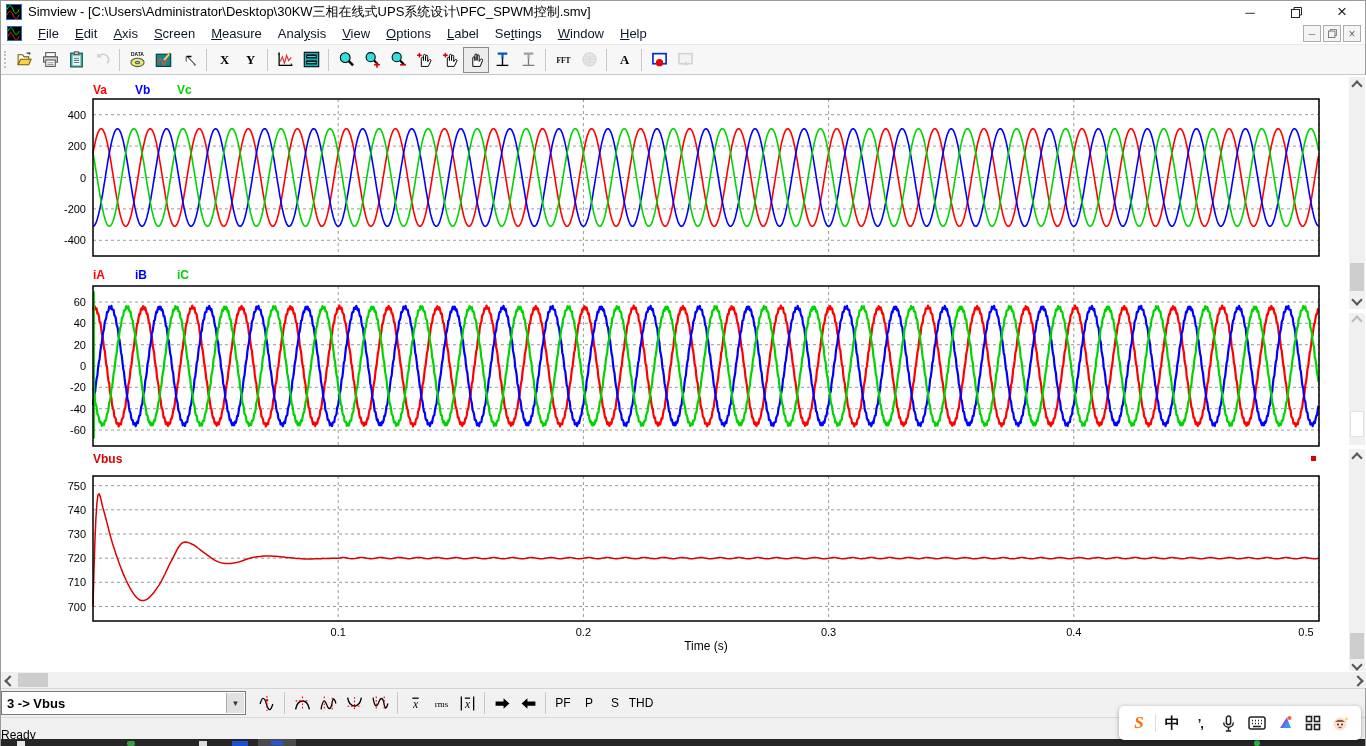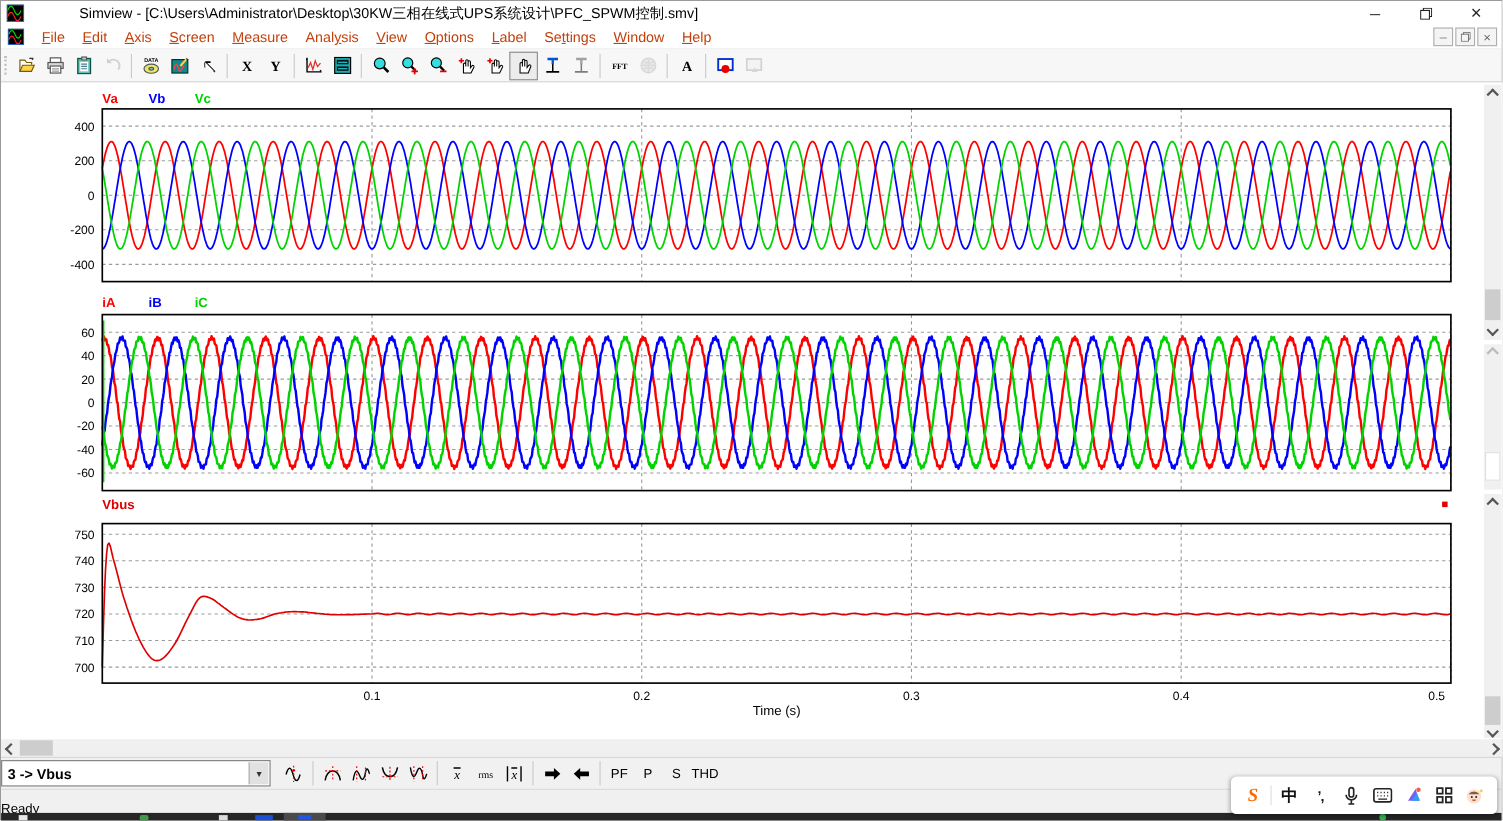--- a/index.html
+++ b/index.html
@@ -1,31 +1,31 @@
 <!DOCTYPE html>
 <html><head>
 <meta charset="utf-8">
 <style>
   html,body{margin:0;padding:0;width:1366px;height:746px;overflow:hidden;
     font-family:"Liberation Sans",sans-serif;background:#fff;}
   .app{position:relative;width:1366px;height:746px;background:#fff;
     border:1px solid #9b9b9b;box-sizing:border-box;}
   
   .titlebar{position:absolute;left:0;top:0;width:100%;height:22px;background:#fff;
-    display:flex;align-items:center;font-size:13px;color:#000;gap:44px;}
+    display:flex;align-items:center;font-size:13px;color:#000;}
   .titlebar .appicon{width:16px;height:16px;margin:0 6px 0 5px;flex:0 0 auto;}
   .title-text{white-space:nowrap;overflow:hidden;}
   .win-btns{position:absolute;right:0;top:0;height:22px;display:flex;}
   .win-btn{width:46px;height:22px;display:flex;align-items:center;justify-content:center;
     color:#222;font-size:13px;}
   
   .menubar{position:absolute;left:0;top:22px;width:100%;height:22px;background:#fff;
     display:flex;align-items:center;font-size:13px;border-bottom:1px solid #e8e8e8;box-sizing:border-box;}
   .menubar .appicon{width:15px;height:15px;margin:0 8px 0 6px;}
-  .menu-item{padding:2px 8px;color:#c2410c;white-space:nowrap;}
+  .menu-item{padding:2px 8px;color:#0f172a;white-space:nowrap;}
   .menu-item u{text-decoration:underline;}
   .mdi-btns{position:absolute;right:4px;top:2px;display:flex;gap:2px;}
   .mdi-btn{width:16px;height:15px;border:1px solid #adadad;background:#f4f4f4;color:#666;
     font-size:9px;display:flex;align-items:center;justify-content:center;}
   
   .toolbar{position:absolute;left:0;top:44px;width:100%;height:30px;background:#f7f7f7;
     border-bottom:1px solid #c8c8c8;box-sizing:border-box;display:flex;align-items:center;padding-left:10px;}
   .toolbar:before,.bottombar:before{content:"";position:absolute;left:3px;top:6px;bottom:6px;
     border-left:2px dotted #c0c0c0;}
   .tb-btn{width:26px;height:26px;display:flex;align-items:center;justify-content:center;flex:0 0 auto;}

